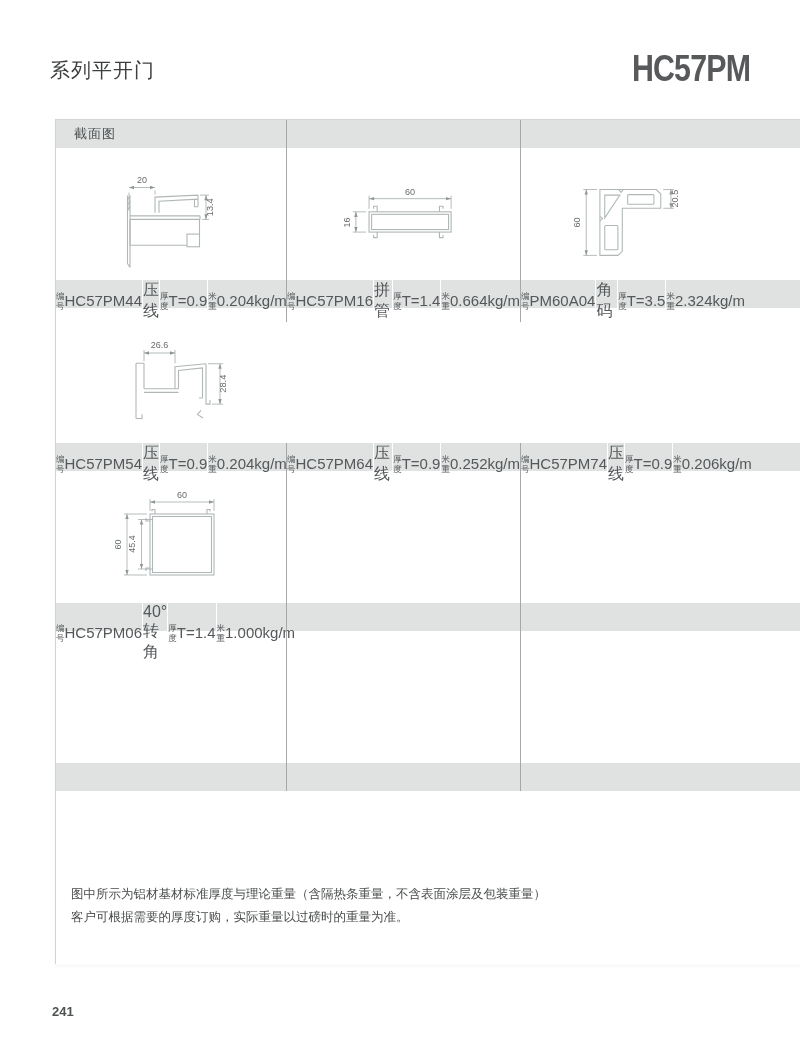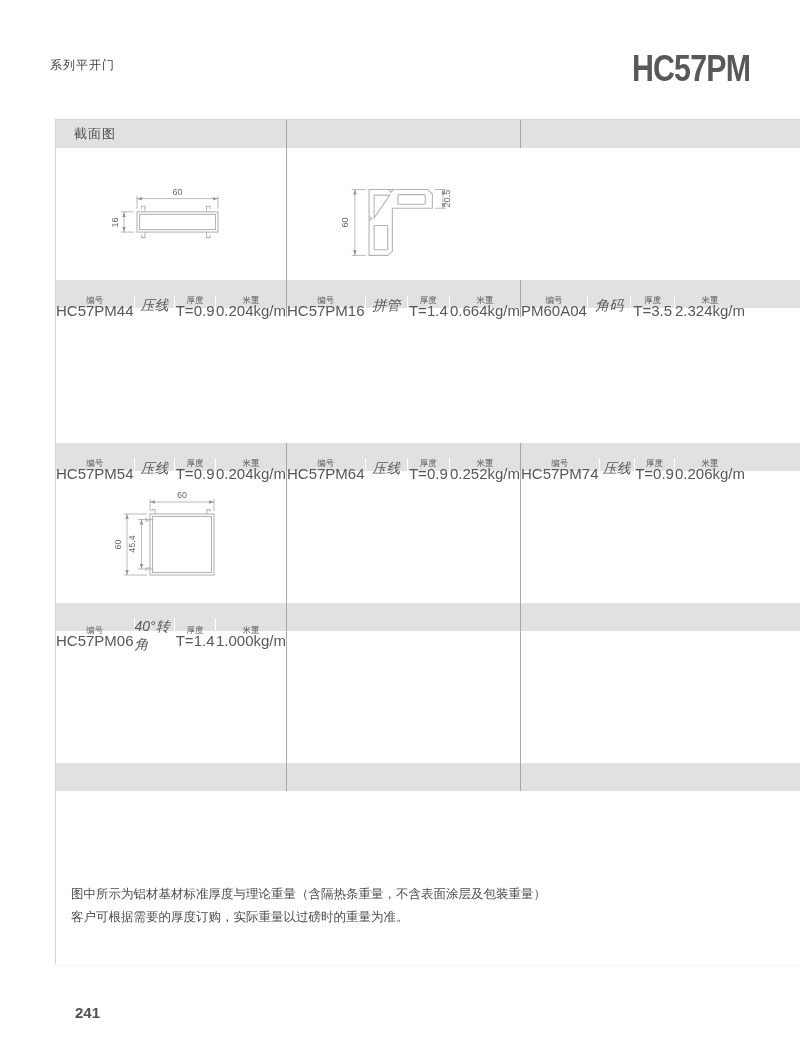--- a/index.html
+++ b/index.html
@@ -1,51 +1,51 @@
 <!DOCTYPE html>
 <html><head>
 <meta charset="utf-8">
 <style>
   * { margin:0; padding:0; box-sizing:border-box; }
   html,body { width:800px; height:1041px; background:#ffffff;
     font-family:"Liberation Sans","DejaVu Sans",sans-serif; }
   .page { position:relative; width:800px; height:1041px; background:#fff; overflow:hidden; }
 
   
-  .series-label { position:absolute; left:50px; top:57px; font-size:12px; color:#3d3f3f; letter-spacing:1px; }
+  .series-label { position:absolute; left:50px; top:57px; font-size:20px; color:#3d3f3f; letter-spacing:1px; }
   .model-title { position:absolute; right:50px; top:48px; font-size:37px; font-weight:bold; color:#57595a;
     letter-spacing:-1px; transform:scaleX(.82); transform-origin:right center; }
 
   
   .sheet { position:absolute; left:55px; top:119px; width:798px; height:845px;
     border:1px solid #d2d5d5; background:#fff; box-shadow:0 2px 3px rgba(0,0,0,.05); }
   .row3 { display:grid; grid-template-columns:230px 234px 225px; width:100%; }
   .col { position:relative; height:100%; }
   .col + .col { border-left:1px solid #a4a8a8; }
 
   .section-bar { height:28px; background:#e0e2e2; }
   .section-bar .col { display:flex; align-items:center; }
   .section-title { padding-left:18px; font-size:13px; color:#4a4e4e; letter-spacing:1px; }
 
   .d-row { height:132px; background:#fff; }
   .d-row.tall { height:135px; }
   .d-row svg { display:block; width:100%; height:100%; }
 
   .ibar { height:28px; background:#e0e2e2; }
   .ibar .col.cells { display:grid; grid-template-columns:1fr 1fr 1fr 1fr; }
-  .ibar .cell { display:flex; flex-direction:column; align-items:center; justify-content:center;margin-top:15px; }
+  .ibar .cell { display:flex; flex-direction:row; align-items:center; justify-content:center; }
   .ibar .cell + .cell { border-left:1px solid #ffffff; }
   .ibar .lab { font-size:8.5px; line-height:10px; color:#54585a; }
   .ibar .val { font-size:15px; line-height:12px; color:#54585a; }
-  .ibar .single { font-size:14px; color:#54585a;font-style:italic; }
+  .ibar .single { font-size:16px; color:#54585a; }
 
   .note-area { height:174px; background:#fff; padding:92px 20px 0 15px; }
   .note-line { font-size:12.5px; line-height:23px; color:#4a4c4c; }
 
-  .page-number { position:absolute; left:52px; top:1004px; font-size:15px; font-weight:600; color:#4f5252;margin-left:23px; }
+  .page-number { position:absolute; left:52px; top:1004px; font-size:13px; font-weight:600; color:#4f5252; }
 
   
   .ol { stroke:#b1b7b7; stroke-width:1.1; fill:none; stroke-linejoin:miter; }
   .dim { stroke:#98a0a0; stroke-width:.7; fill:none; }
   .arr { fill:#8f9797; }
   .dt { font-size:9px; fill:#676c6c; font-family:"Liberation Sans","DejaVu Sans",sans-serif; }
 </style>
 </head>
 <body>
 
@@ -67,20 +67,36 @@
 
     <div class="row3 section-bar">
       <div class="col">
           <span class="section-title">截面图</span>
         </div>
       <div class="col"></div>
       <div class="col"></div>
     </div>
 
     <div class="row3 d-row">
+      <div class="col">
+        <svg viewBox="0 0 230 132" preserveAspectRatio="none">
+          <path class="ol" d="M71.5 47 V114 M74 47 V118 M71.5 114 l2.5 4"></path>
+          <path class="dim" d="M71.5 51 l2.5 -3 M71.5 56 l2.5 -3 M71.5 61 l2.5 -3"></path>
+          <path class="ol" d="M99 64 V48.5 L142 46.5 V58 M142 50.5 L103 52.5 V64 M138.5 51 V58 L142 58"></path>
+          <path class="ol" d="M74 67 H144 M74 70.5 H144 M144 67 V70.5 M74 70.5 V96 H131 M143.5 70.5 V85"></path>
+          <rect class="ol" x="131" y="85" width="12.5" height="12.5"></rect>
+          <path class="dim" d="M73 44 V62 M99 42 V46 M73 39 H99 M144 46.5 H153 M146 70.5 H153 M150 46.5 V70.5"></path>
+          <use href="#aL" x="73" y="39" class="arr"></use>
+            <use href="#aR" x="99" y="39" class="arr"></use>
+          <use href="#aU" x="150" y="46.5" class="arr"></use>
+            <use href="#aD" x="150" y="70.5" class="arr"></use>
+          <text class="dt" x="86" y="35" text-anchor="middle">20</text>
+          <text class="dt" x="157" y="58.5" text-anchor="middle" transform="rotate(-90 157 58.5)">13.4</text>
+        </svg>
+      </div>
       <div class="col">
         <svg viewBox="0 0 230 132" preserveAspectRatio="none">
           <rect class="ol" x="81" y="63" width="81" height="20"></rect>
           <rect class="ol" x="83.5" y="65.5" width="76" height="15"></rect>
           <path class="ol" d="M89 63 v-5.5 h-3.5 v2.5 M150.5 63 v-5.5 h3.5 v2.5 M89 83 v5.5 h-3.5 v-2.5 M150.5 83 v5.5 h3.5 v-2.5"></path>
           <path class="dim" d="M81 60 V47 M162 60 V47 M81 50 H162 M78 63 H65 M78 83 H65 M68 63 V83"></path>
           <use href="#aL" x="81" y="50" class="arr"></use>
             <use href="#aR" x="162" y="50" class="arr"></use>
           <use href="#aU" x="68" y="63" class="arr"></use>
             <use href="#aD" x="68" y="83" class="arr"></use>
@@ -154,20 +170,35 @@
             <span class="val">T=3.5</span>
           </div>
         <div class="cell">
             <span class="lab">米重</span>
             <span class="val">2.324kg/m</span>
           </div>
       </div>
     </div>
 
     <div class="row3 d-row tall">
+      <div class="col">
+        <svg viewBox="0 0 230 132" preserveAspectRatio="none">
+          <path class="ol" d="M80 54 H88 M80 54 V108 M88 54 V79 M80 108 H86 V104"></path>
+          <path class="ol" d="M88 79 H122.5 M88 82.5 H122.5"></path>
+          <path class="ol" d="M119 79 V57.5 L150 54.5 M122.5 79 V61 L146.5 58.5 V88 M146.5 88 H143"></path>
+          <path class="ol" d="M150 54.5 V94 H154 V90 M145 100 L141.5 104 L147 107.5"></path>
+          <path class="dim" d="M88 52 V41 M119 54 V41 M88 44 H119 M152 54.5 H167 M156 94 H167 M164 54.5 V94"></path>
+          <use href="#aL" x="88" y="44" class="arr"></use>
+            <use href="#aR" x="119" y="44" class="arr"></use>
+          <use href="#aU" x="164" y="54.5" class="arr"></use>
+            <use href="#aD" x="164" y="94" class="arr"></use>
+          <text class="dt" x="103.5" y="39" text-anchor="middle">26.6</text>
+          <text class="dt" x="170.5" y="74" text-anchor="middle" transform="rotate(-90 170.5 74)">28.4</text>
+        </svg>
+      </div>
     </div>
 
     <div class="row3 ibar">
       <div class="col cells">
         <div class="cell">
             <span class="lab">编号</span>
             <span class="val">HC57PM54</span>
           </div>
         <div class="cell">
             <span class="single">压线</span>

